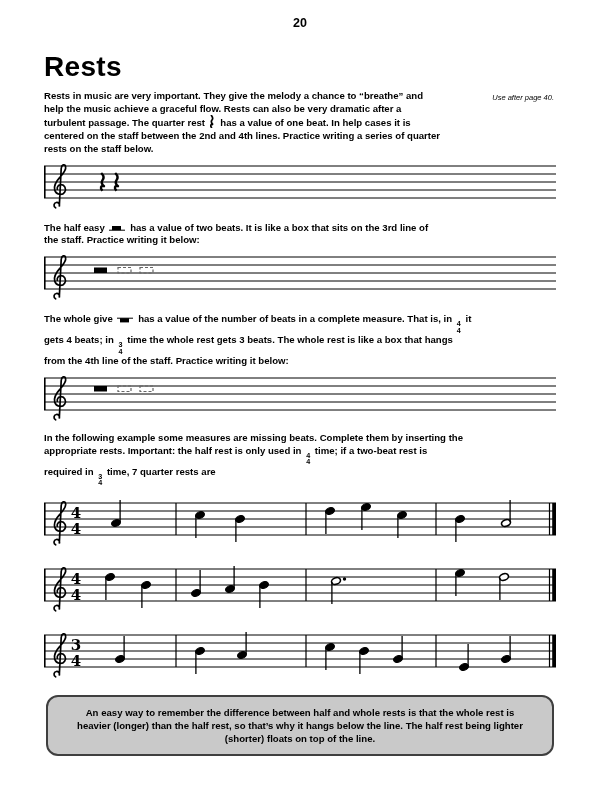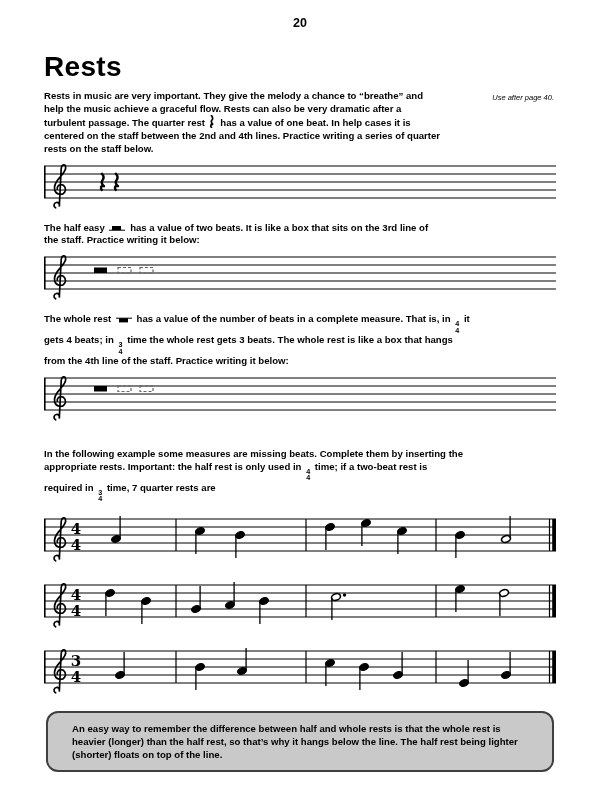--- a/index.html
+++ b/index.html
@@ -7,33 +7,33 @@
     position:relative;width:600px;height:800px;background:#ffffff;
     box-sizing:border-box;padding:16px 44px 0 44px;
     font-family:"Liberation Sans",sans-serif;color:#000;overflow:hidden;
   }
   .page-number{font-size:12.5px;font-weight:bold;line-height:14px;text-align:center;}
   .use-after{position:absolute;top:49px;right:46px;font-size:7.5px;font-style:italic;margin-top:44px;}
   .title{font-size:28px;font-weight:bold;line-height:30px;margin:22px 0 0 0;letter-spacing:.3px;}
   .para{font-weight:bold;font-size:9.6px;line-height:12.7px;margin:8px 0 0 0;max-width:400px;}
   .para.p2{margin-top:12px;}
   .para.p3{margin-top:12px;max-width:430px;}
-  .para.p4{margin-top:26px;max-width:424px;}
+  .para.p4{margin-top:10px;max-width:424px;}
   .sym{display:inline-block;vertical-align:-2px;margin:0 2px;}
   .sym svg{display:block;}
   .frac{display:inline-flex;flex-direction:column;vertical-align:-4px;line-height:1;
         font-size:7.2px;font-weight:bold;text-align:center;margin:0 2px;}
   .frac span{display:block;line-height:6.6px;}
   .staff{margin-top:2px;}
   .staff.ex{margin-top:6px;}
   .staff.ex1{margin-top:4px;}
   .staff svg{display:block;}
   .tip{
     margin:12px 2px 0 2px;background:#c9c9c9;border:2.5px solid #3f3f3f;border-radius:12px;
-    padding:9px 24px;font-weight:bold;font-size:9.6px;line-height:13px;text-align:left;
+    padding:9px 24px;font-weight:bold;font-size:9.6px;line-height:13px;text-align:center;
     box-sizing:border-box;
   }
 </style>
 </head>
 <body>
 
 <div class="page">
 
   <div class="page-number">20</div>
   <div class="use-after">Use after page 40.</div>
@@ -75,21 +75,21 @@
         <line x1="0" x2="512" y1="32" y2="32" stroke="#000" stroke-width="1"></line>
         <line x1="0" x2="512" y1="40" y2="40" stroke="#000" stroke-width="1"></line>
         <line x1="0.8" x2="0.8" y1="8" y2="40" stroke="#000" stroke-width="1.6"></line>
         <path d="M7.6 41.8 C5.2 40.6 5.6 36.9 8.3 36.5 C10.7 36.2 12.0 38.3 11.3 40.5 L13.2 2.5 C13.5 -1.5 16.8 -2.5 17.6 0.6 C18.5 4.0 14.8 8.0 11.8 11.4 C7.8 15.8 5.6 19.8 6.7 24.0 C7.9 28.7 14.1 30.0 16.6 26.2 C18.8 22.8 16.5 18.4 12.8 18.7 C10.3 18.9 8.8 20.9 9.3 23.2" transform="translate(4,8)" fill="none" stroke="#000" stroke-width="1.7" stroke-linecap="round"></path>
         <rect x="50" y="18.5" width="13" height="5.5" fill="#000" stroke="none" stroke-width="0" stroke-dasharray="none"></rect>
         <rect x="74" y="18.5" width="13" height="5.5" fill="none" stroke="#666" stroke-width="1.2" stroke-dasharray="3 2"></rect>
         <rect x="96" y="18.5" width="13" height="5.5" fill="none" stroke="#666" stroke-width="1.2" stroke-dasharray="3 2"></rect>
       </svg>
     </div>
 
-  <p class="para p3"><span>The whole rest</span>
+  <p class="para p3"><span>The whole give</span>
     <span class="sym"><svg width="16" height="8" viewBox="0 0 16 8">
           <line x1="0" y1="2.2" x2="16" y2="2.2" stroke="#000" stroke-width="1"></line>
           <rect x="3" y="2.2" width="9" height="4.2" fill="#000"></rect>
         </svg></span>
     <span>has a value of the number of beats in a complete measure.  That is, in</span>
     <span class="frac">
         <span>4</span>
         <span>4</span>
       </span>
     <span>it gets 4 beats; in</span>

